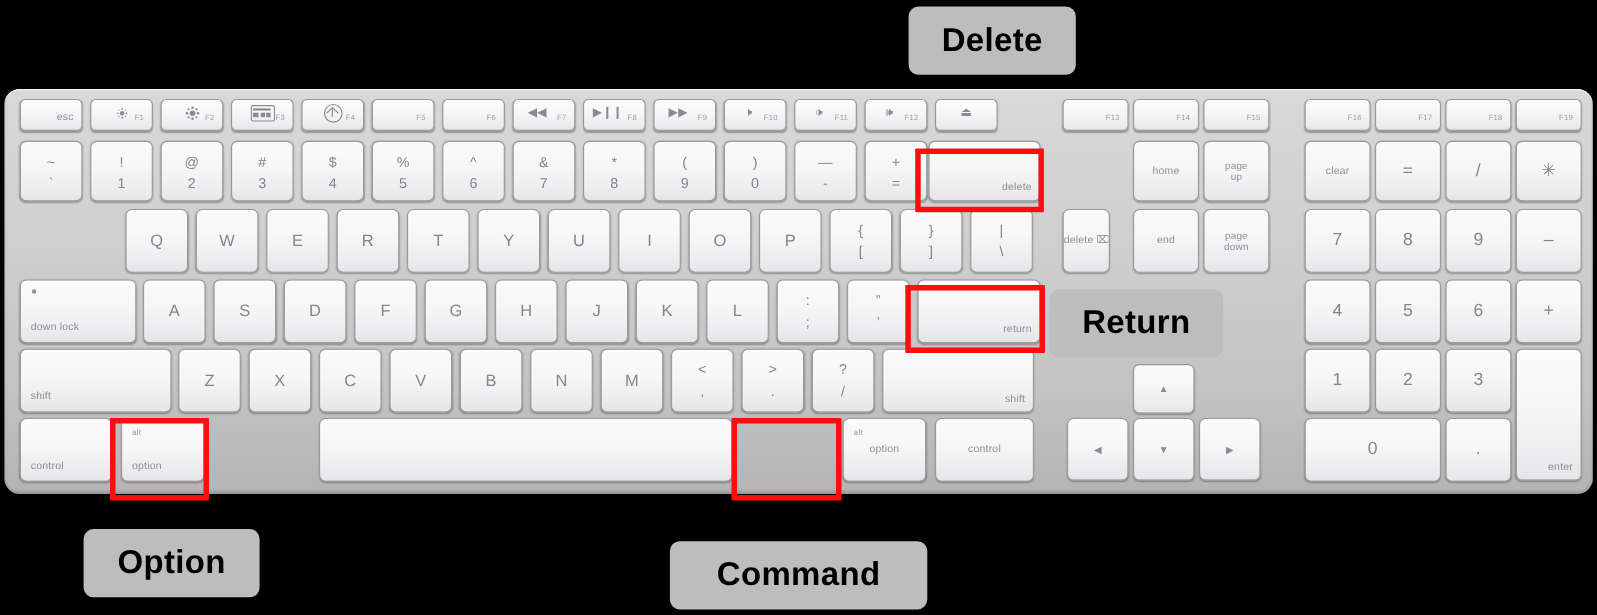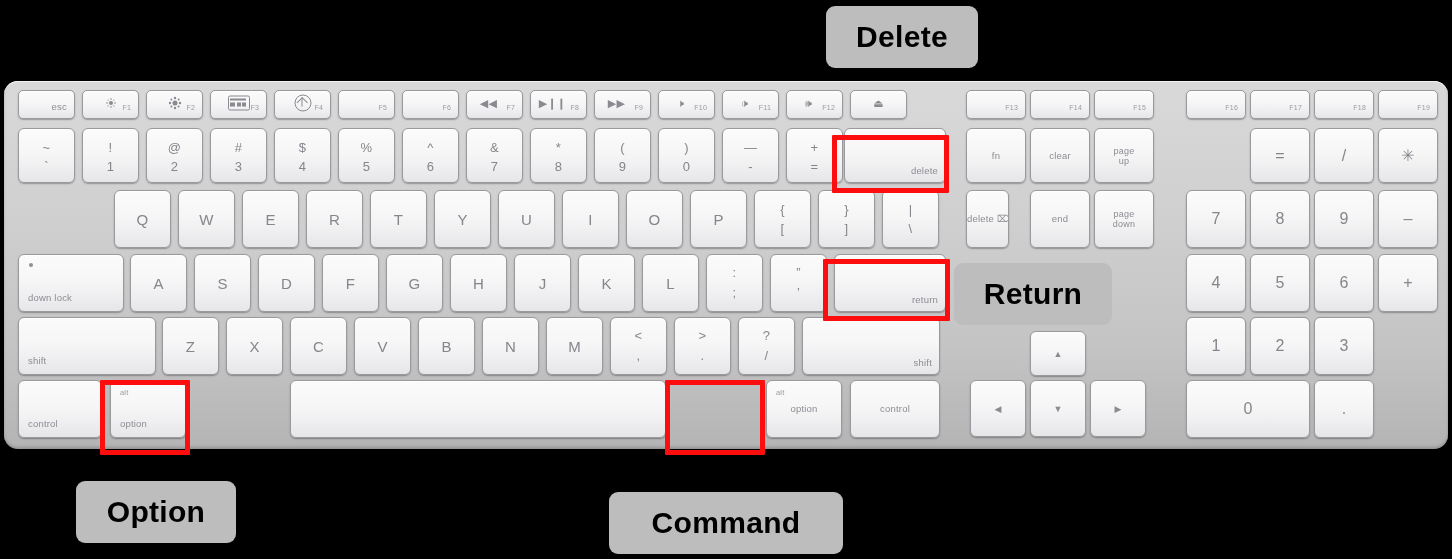--- a/index.html
+++ b/index.html
@@ -355,25 +355,22 @@
       </div>
       <div class="key fn" style="left: 962px; top: 9px; width: 60px; height: 29px;">
         <div class="lbl br t-fnnum">F13</div>
       </div>
       <div class="key fn" style="left: 1026px; top: 9px; width: 60px; height: 29px;">
         <div class="lbl br t-fnnum">F14</div>
       </div>
       <div class="key fn" style="left: 1090px; top: 9px; width: 60px; height: 29px;">
         <div class="lbl br t-fnnum">F15</div>
       </div>
-      <div class="key" style="left: 962px; top: 47px; width: 60px; height: 55px;">
-        <div class="lbl c t-word">fn</div>
-      </div>
       <div class="key" style="left: 1026px; top: 47px; width: 60px; height: 55px;">
-        <div class="lbl c t-word">clear</div>
+        <div class="lbl c t-word">home</div>
       </div>
       <div class="key" style="left: 1090px; top: 47px; width: 60px; height: 55px;">
         <div class="lbl c t-word2" style="white-space: pre;">page
 up</div>
       </div>
       <div class="key" style="left: 962px; top: 109px; width: 43px; height: 58px;">
         <div class="lbl c t-word">delete ⌦</div>
       </div>
       <div class="key" style="left: 1026px; top: 109px; width: 60px; height: 58px; padding-left: 32px;">
         <div class="lbl c t-word">end</div>
@@ -399,20 +396,23 @@
       </div>
       <div class="key fn" style="left: 1246px; top: 9px; width: 60px; height: 29px;">
         <div class="lbl br t-fnnum">F17</div>
       </div>
       <div class="key fn" style="left: 1310px; top: 9px; width: 60px; height: 29px;">
         <div class="lbl br t-fnnum">F18</div>
       </div>
       <div class="key fn" style="left: 1374px; top: 9px; width: 60px; height: 29px;">
         <div class="lbl br t-fnnum">F19</div>
       </div>
+      <div class="key" style="left: 1182px; top: 47px; width: 60px; height: 55px;">
+        <div class="lbl c t-word">clear</div>
+      </div>
       <div class="key" style="left: 1246px; top: 47px; width: 60px; height: 55px;">
         <div class="lbl c t-num">=</div>
       </div>
       <div class="key" style="left: 1310px; top: 47px; width: 60px; height: 55px;">
         <div class="lbl c t-num">/</div>
       </div>
       <div class="key" style="left: 1374px; top: 47px; width: 60px; height: 55px;">
         <div class="lbl c t-num">✳</div>
       </div>
       <div class="key" style="left: 1182px; top: 109px; width: 60px; height: 58px;">
@@ -446,20 +446,23 @@
         <div class="lbl c t-num">2</div>
       </div>
       <div class="key" style="left: 1310px; top: 236px; width: 60px; height: 58px;">
         <div class="lbl c t-num">3</div>
       </div>
       <div class="key" style="left: 1182px; top: 299px; width: 124px; height: 58px;">
         <div class="lbl c t-num">0</div>
       </div>
       <div class="key" style="left: 1310px; top: 299px; width: 60px; height: 58px;">
         <div class="lbl c t-num">.</div>
+      </div>
+      <div class="key" style="left: 1374px; top: 236px; width: 60px; height: 120px;">
+        <div class="lbl br t-word">enter</div>
       </div>
     </div>
 </div>
 
 <div id="overlays">
     <div class="hl" style="left: 832px; top: 135px; width: 117px; height: 58px; border-color: rgb(253, 13, 13);"></div>
     <div class="hl" style="left: 823px; top: 259px; width: 127px; height: 62px; border-color: rgb(253, 13, 13);"></div>
     <div class="hl" style="left: 100px; top: 380px; width: 90px; height: 75px; border-color: rgb(253, 13, 13);"></div>
     <div class="hl" style="left: 665px; top: 380px; width: 100px; height: 75px; border-color: rgb(253, 13, 13);"></div>
     <div class="callout" style="left: 826px; top: 6px; width: 152px; height: 62px; font-size: 30px; background: rgb(189, 189, 189); color: rgb(0, 0, 0);">

